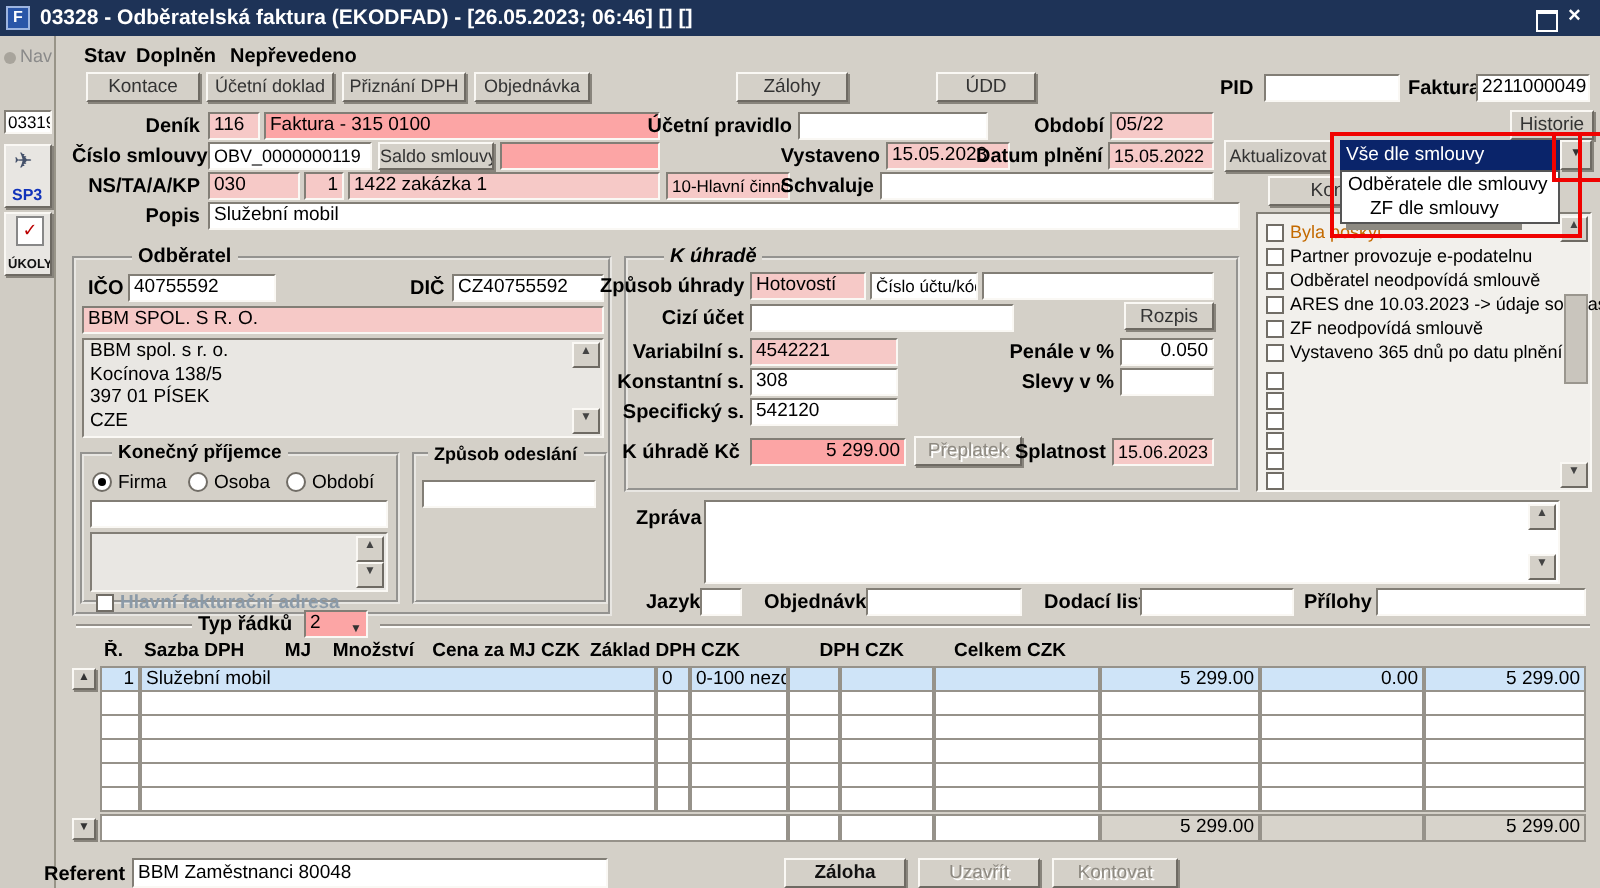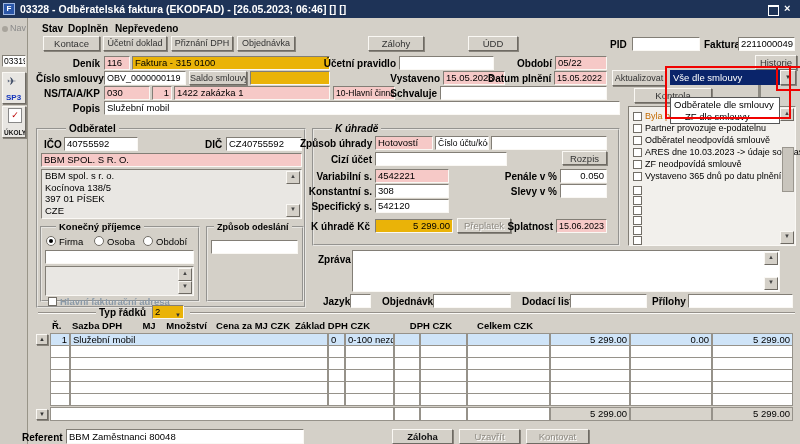--- a/index.html
+++ b/index.html
@@ -4,21 +4,21 @@
 <style>
   html,body{margin:0;padding:0;background:#d4d0c8;}
   #app{position:relative;width:800px;height:444px;background:#d4d0c8;
        font-family:"Liberation Sans",sans-serif;font-size:10px;color:#000;overflow:hidden;}
   .a{position:absolute;}
   .lbl{font-weight:bold;white-space:nowrap;line-height:12px;}
   .r{text-align:right;}
   .fld{background:#fff;border:1px solid;border-color:#827e76 #faf8f4 #faf8f4 #827e76;
        height:14px;line-height:12px;box-sizing:border-box;padding:0 2px;white-space:nowrap;overflow:hidden;font-size:9.5px;}
   .pink{background:#f6c9c7;}
-  .gry{background:#eab308;}
+  .gry{background:#fca5a5;}
   .btn{background:#d4d0c8;border:1px solid;border-color:#faf8f4 #6e6a63 #6e6a63 #faf8f4;
        box-shadow:1px 1px 0 #88847c;text-align:center;font-size:9.5px;color:#333;
        line-height:13px;box-sizing:border-box;white-space:nowrap;overflow:hidden;cursor:pointer;}
   .btn.dis{color:#8e8a82;text-shadow:1px 1px 0 #fff;}
   .grp{border:2px groove #e8e6e2;box-sizing:border-box;}
   .leg{position:absolute;top:-7px;background:#d4d0c8;font-weight:bold;padding:0 3px;white-space:nowrap;line-height:12px;}
   .cb{position:absolute;width:9px;height:9px;background:#fff;border:1px solid #716d66;box-sizing:border-box;}
   .rad{position:absolute;width:10px;height:10px;border-radius:50%;background:#fff;border:1px solid #716d66;box-sizing:border-box;}
   .rad.sel::after{content:"";position:absolute;left:2px;top:2px;width:4px;height:4px;border-radius:50%;background:#000;}
   .sbb{position:absolute;width:12px;height:11px;background:#d4d0c8;border:1px solid;
@@ -127,21 +127,21 @@
     <span class="cb" style="left:4px;top:109px;"></span>
     <span class="cb" style="left:4px;top:119px;"></span>
     <span class="cb" style="left:4px;top:129px;"></span>
     <span class="sbb" style="right:1px;top:1px;">▲</span>
     <span class="sbt" style="right:1px;top:40px;height:45px;"></span>
     <span class="sbb" style="right:1px;bottom:1px;">▼</span>
   </div>
 
   <div class="a" style="left:670px;top:70px;width:88px;height:42px;z-index:40;box-shadow:3px 3px 0 #8d8a82;">
     <div class="a" style="left:0;top:0;width:110px;height:15px;background:#0a246a;color:#fff;font-size:9.5px;line-height:15px;padding-left:3px;box-sizing:border-box;">Vše dle smlouvy</div>
-    <div class="a" style="left:0;top:27px;width:110px;height:27px;background:#fff;border:1px solid #555;box-sizing:border-box;">
+    <div class="a" style="left:0;top:15px;width:110px;height:27px;background:#fff;border:1px solid #555;box-sizing:border-box;">
       <div style="height:13px;font-size:9.5px;line-height:13px;padding-left:3px;white-space:nowrap;overflow:hidden;">Odběratele dle smlouvy</div>
       <div style="height:12px;font-size:9.5px;line-height:12px;padding-left:14px;white-space:nowrap;overflow:hidden;">ZF dle smlouvy</div>
     </div>
   </div>
   <div class="a btn" style="left:780px;top:70px;width:16px;height:15px;font-size:6px;line-height:13px;z-index:41;">▼</div>
   <div class="a" style="left:665px;top:66px;width:122px;height:49px;border:2px solid #f00200;z-index:50;"></div>
   <div class="a" style="left:776px;top:66px;width:22px;height:21px;border:2px solid #f00200;z-index:50;"></div>
 
   <div class="a grp" style="left:36px;top:128px;width:270px;height:180px;">
     <span class="leg" style="left:28px;">Odběratel</span>

